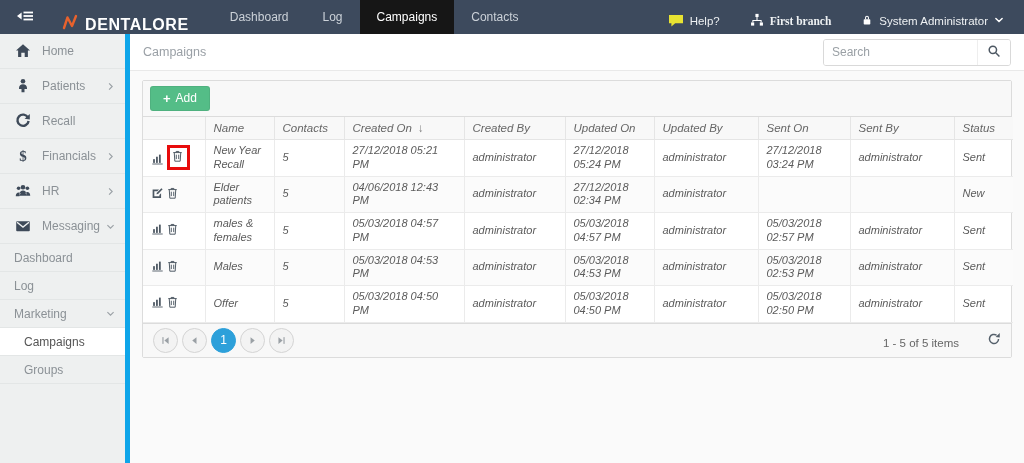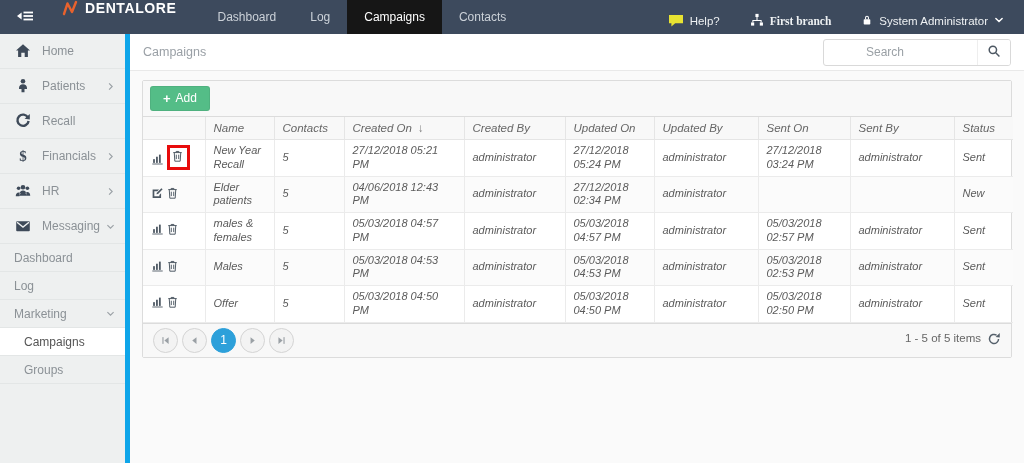--- a/index.html
+++ b/index.html
@@ -5,21 +5,21 @@
   :root{
     --topbar:#3d4a5d; --accent-green:#54bd87; --pager-blue:#2da0da;
     --highlight-red:#e80c0c; --logo-orange:#e8622d; --help-yellow:#e8e332;
   }
   *{box-sizing:border-box;}
   html,body{margin:0;padding:0;}
   body{width:1024px;height:463px;overflow:hidden;font-family:"Liberation Sans",sans-serif;background:#fafafa;}
   
   .topbar{height:34px;background:var(--topbar);display:flex;align-items:stretch;color:#fff;font-size:12px;}
   .collapse-btn{width:50px;display:flex;align-items:center;justify-content:center;cursor:pointer;}
-  .brand{display:flex;align-items:flex-start;gap:7px;padding:0 24px 0 12px;font-weight:700;letter-spacing:.6px;font-size:14px;color:#fff;}
+  .brand{display:flex;align-items:flex-end;gap:7px;padding:0 24px 0 12px;font-weight:700;letter-spacing:.6px;font-size:16px;color:#fff;}
   .topnav{display:flex;align-items:stretch;}
   .nav-item{display:flex;align-items:center;padding:0 17px;color:#ccd2d9;cursor:pointer;}
   .nav-item.active{background:#161616;color:#fff;}
   .topbar-right{margin-left:auto;display:flex;align-items:center;gap:30px;padding-right:20px;margin-top:8px;}
   .tb-item{display:flex;align-items:center;gap:6px;color:#eef1f3;cursor:pointer;font-size:11.5px;}
   .branch-label{font-family:"Liberation Serif",serif;font-weight:700;}
   .tb-item svg{flex:0 0 auto;}
   
   .layout{display:flex;height:429px;}
   .sidebar{width:130px;background:#eef0f0;border-right:5px solid #0ea5e9;display:flex;flex-direction:column;overflow:hidden;}
@@ -29,21 +29,21 @@
   .side-item .chev{margin-left:auto;color:#9aa0a5;display:inline-flex;}
   .side-item .chev svg{width:9px;height:9px;}
   .side-item.sub1{height:28px;padding-left:14px;}
   .side-item.sub2{height:28px;padding-left:24px;}
   .side-item.active{background:#fff;color:#555;}
   .main{flex:1;background:#fafafa;overflow:hidden;}
   
   .pagebar{display:flex;align-items:center;justify-content:space-between;height:37px;background:#fff;border-bottom:1px solid #e9e9e9;padding:0 13px;}
   .breadcrumb{color:#9aa0a6;font-size:12.5px;}
   .search{border:1px solid #d9d9d9;border-radius:3px;height:27px;display:flex;background:#fff;overflow:hidden;width:188px;}
-  .search input{flex:1;border:none;outline:none;font:12px "Liberation Sans",sans-serif;color:#b91c1c;padding:0 8px;min-width:0;margin-left:34px;}
+  .search input{flex:1;border:none;outline:none;font:12px "Liberation Sans",sans-serif;color:#b91c1c;padding:0 8px;min-width:0;}
   .search input::placeholder{color:#9aa0a5;}
   .search-btn{width:33px;border:none;background:#fff;border-left:1px solid #eee;display:flex;align-items:center;justify-content:center;color:#4d5863;cursor:pointer;}
   
   .content{padding:9px 12px;}
   .grid{border:1px solid #dcdcdc;border-radius:2px;background:#fff;}
   .grid-toolbar{background:#f8f8f8;border-bottom:1px solid #dcdcdc;padding:5px 7px;}
   .add-btn{background:var(--accent-green);color:#fff;border:1px solid rgba(0,0,0,.06);border-radius:3px;font-size:12px;padding:4px 12px 5px;display:inline-flex;gap:5px;align-items:center;cursor:pointer;font-family:inherit;}
   .add-btn .plus{font-weight:700;font-size:13px;line-height:1;}
   table{width:100%;border-collapse:collapse;table-layout:fixed;font-size:11px;color:#5b5b5b;font-style:italic;}
   th{background:#f8f8f8;font-weight:400;color:#666;text-align:left;padding:5px 8px;border:1px solid #e5e5e5;border-top:none;font-size:11.5px;cursor:pointer;}
@@ -55,21 +55,21 @@
   .cell-actions{white-space:nowrap;}
   .icon-btn{background:none;border:none;padding:0;margin:0 2px 0 0;color:#4d5863;cursor:pointer;display:inline-flex;align-items:center;vertical-align:middle;}
   .icon-btn svg{width:13px;height:14px;}
   .red-box{display:inline-flex;border:3px solid var(--highlight-red);padding:1px;margin-left:1px;}
   
   .pager{display:flex;align-items:center;justify-content:space-between;background:#f8f8f8;border-top:1px solid #dcdcdc;padding:4px 10px;}
   .pager-left{display:flex;align-items:center;}
   .page-btn{width:25px;height:25px;border-radius:50%;border:1px solid #d4d4d4;background:#f3f3f3;color:#9aa0a5;display:inline-flex;align-items:center;justify-content:center;margin-right:4px;cursor:pointer;padding:0;}
   .page-btn svg{width:9px;height:9px;}
   .page-current{background:var(--pager-blue);border:1px solid var(--pager-blue);color:#fff;font-size:12px;font-family:inherit;}
-  .pager-right{display:flex;align-items:flex-start;gap:6px;color:#666;font-size:11.5px;}
+  .pager-right{display:flex;align-items:flex-end;gap:28px;color:#666;font-size:11.5px;}
   .refresh-btn{background:none;border:none;color:#55606b;cursor:pointer;display:inline-flex;padding:0;}
   .refresh-btn svg{width:14px;height:14px;}
 </style>
 </head>
 <body>
 
 <div class="topbar">
   <div class="collapse-btn">
     <span>
       <svg width="17" height="14" viewBox="0 0 17 14" fill="#fff">

